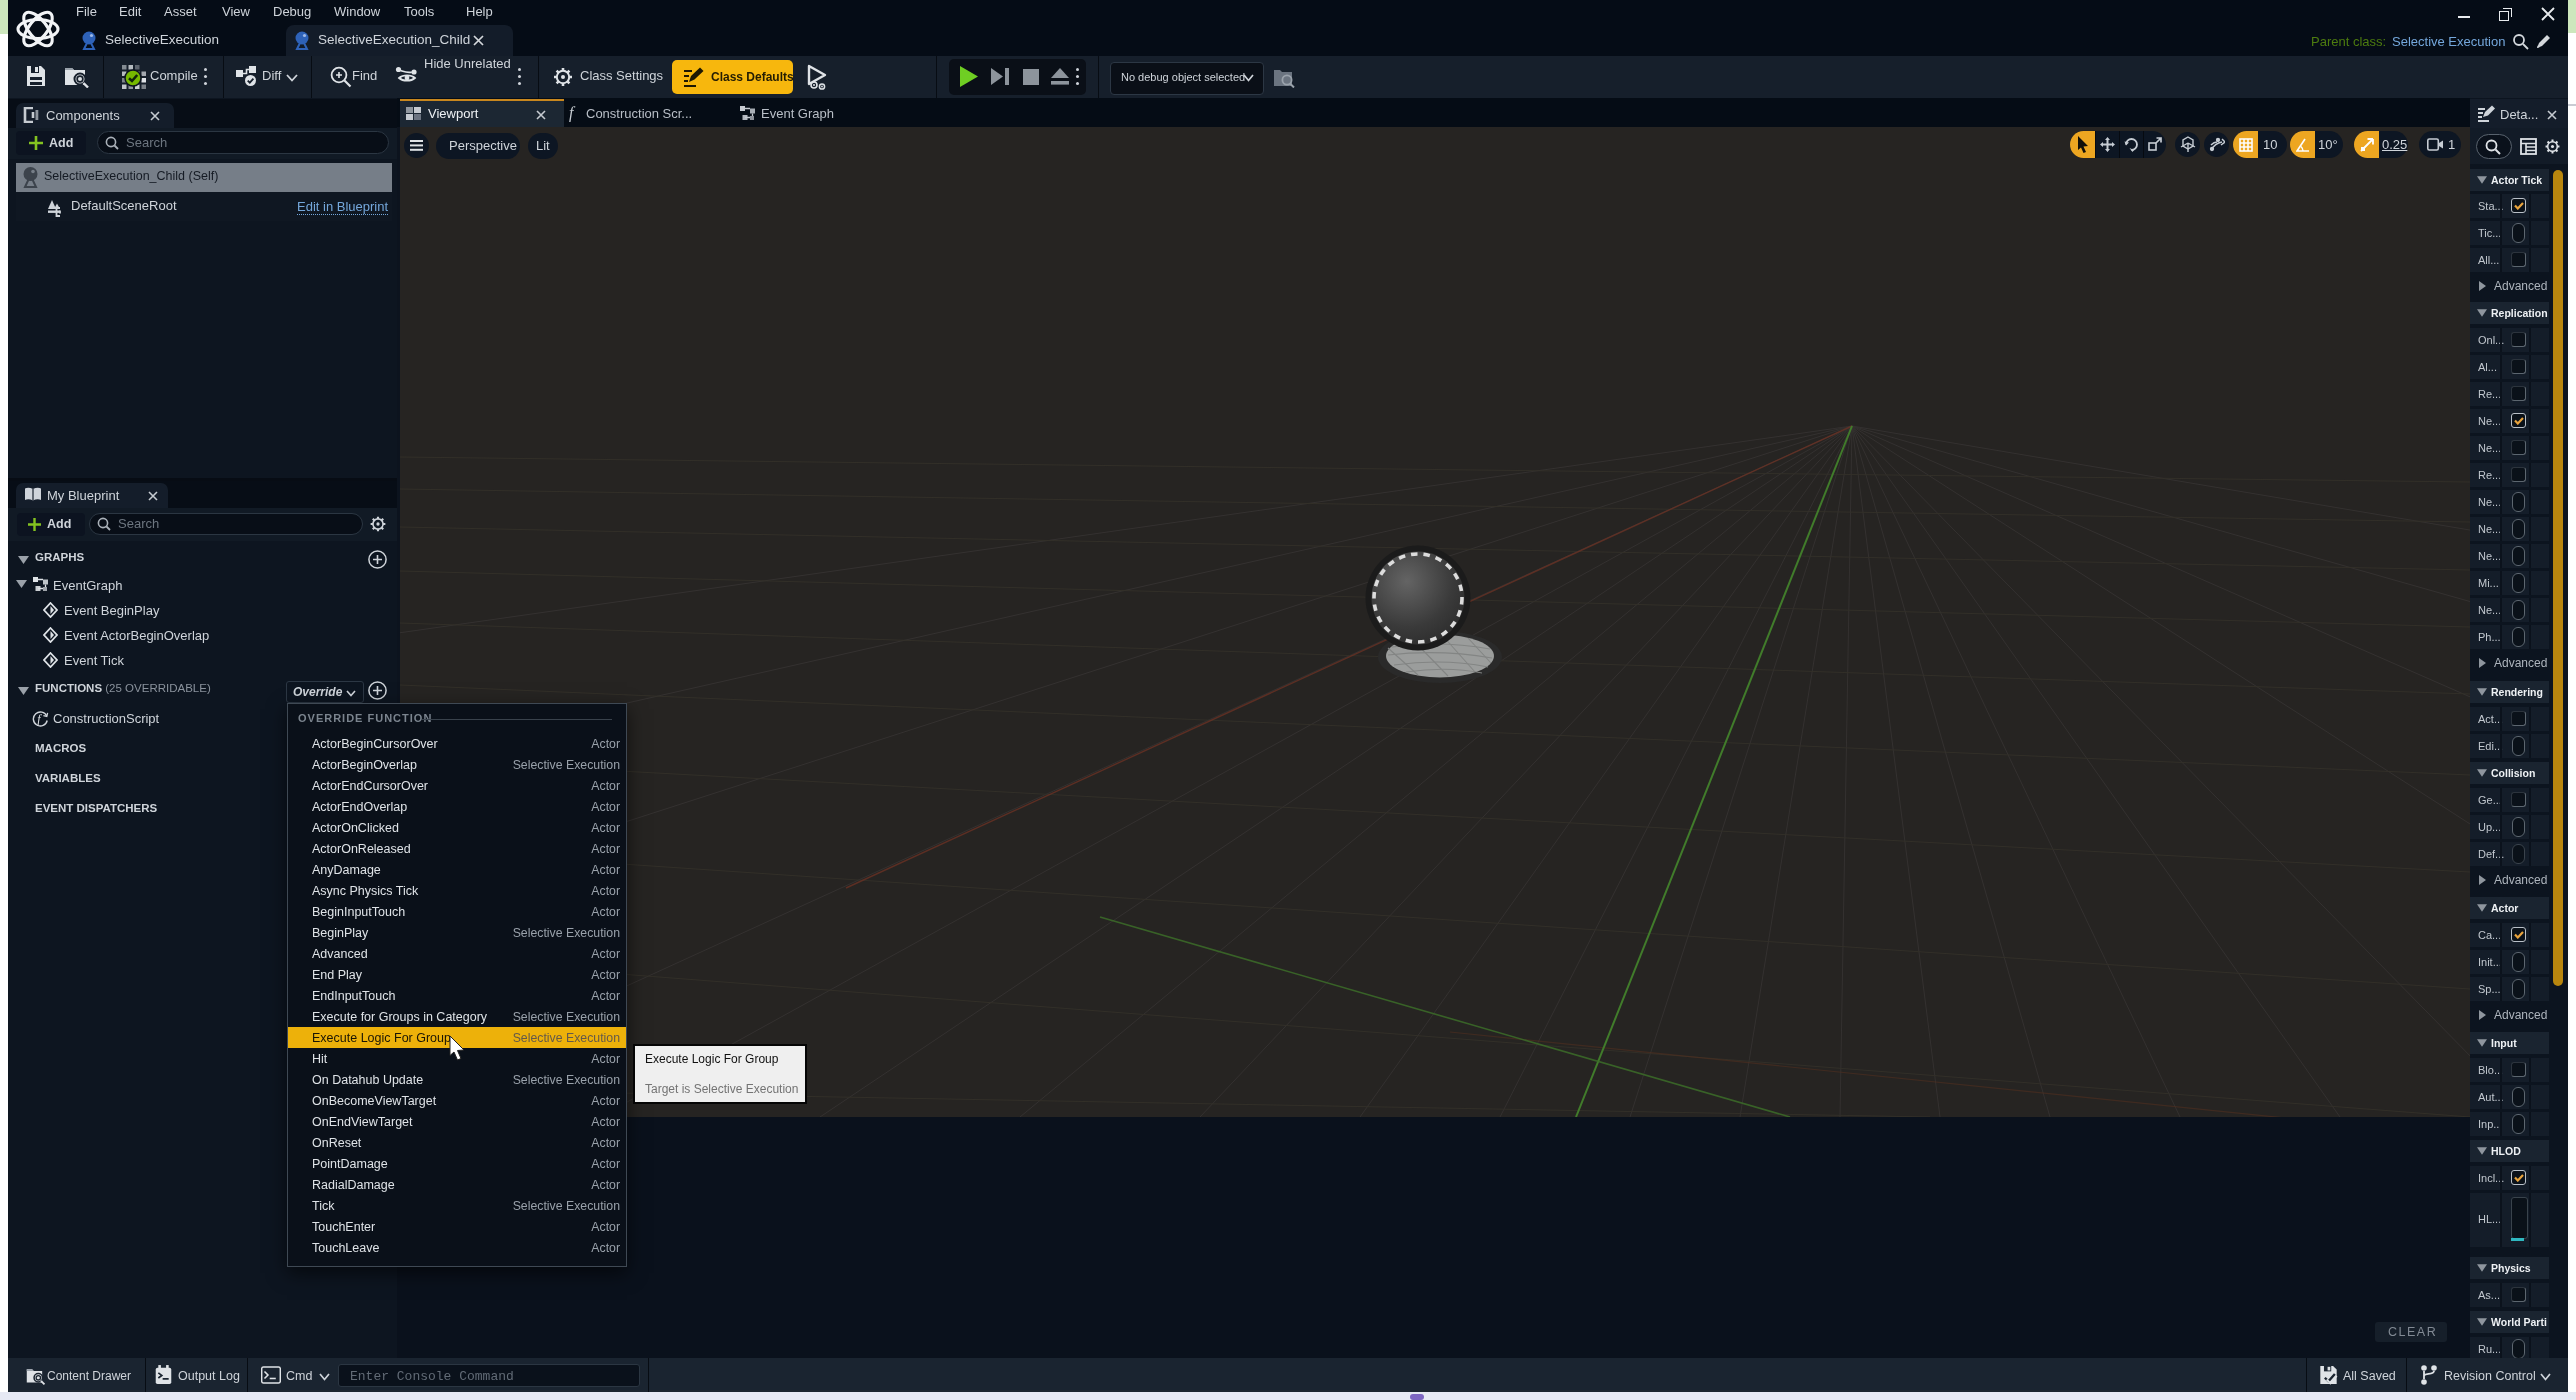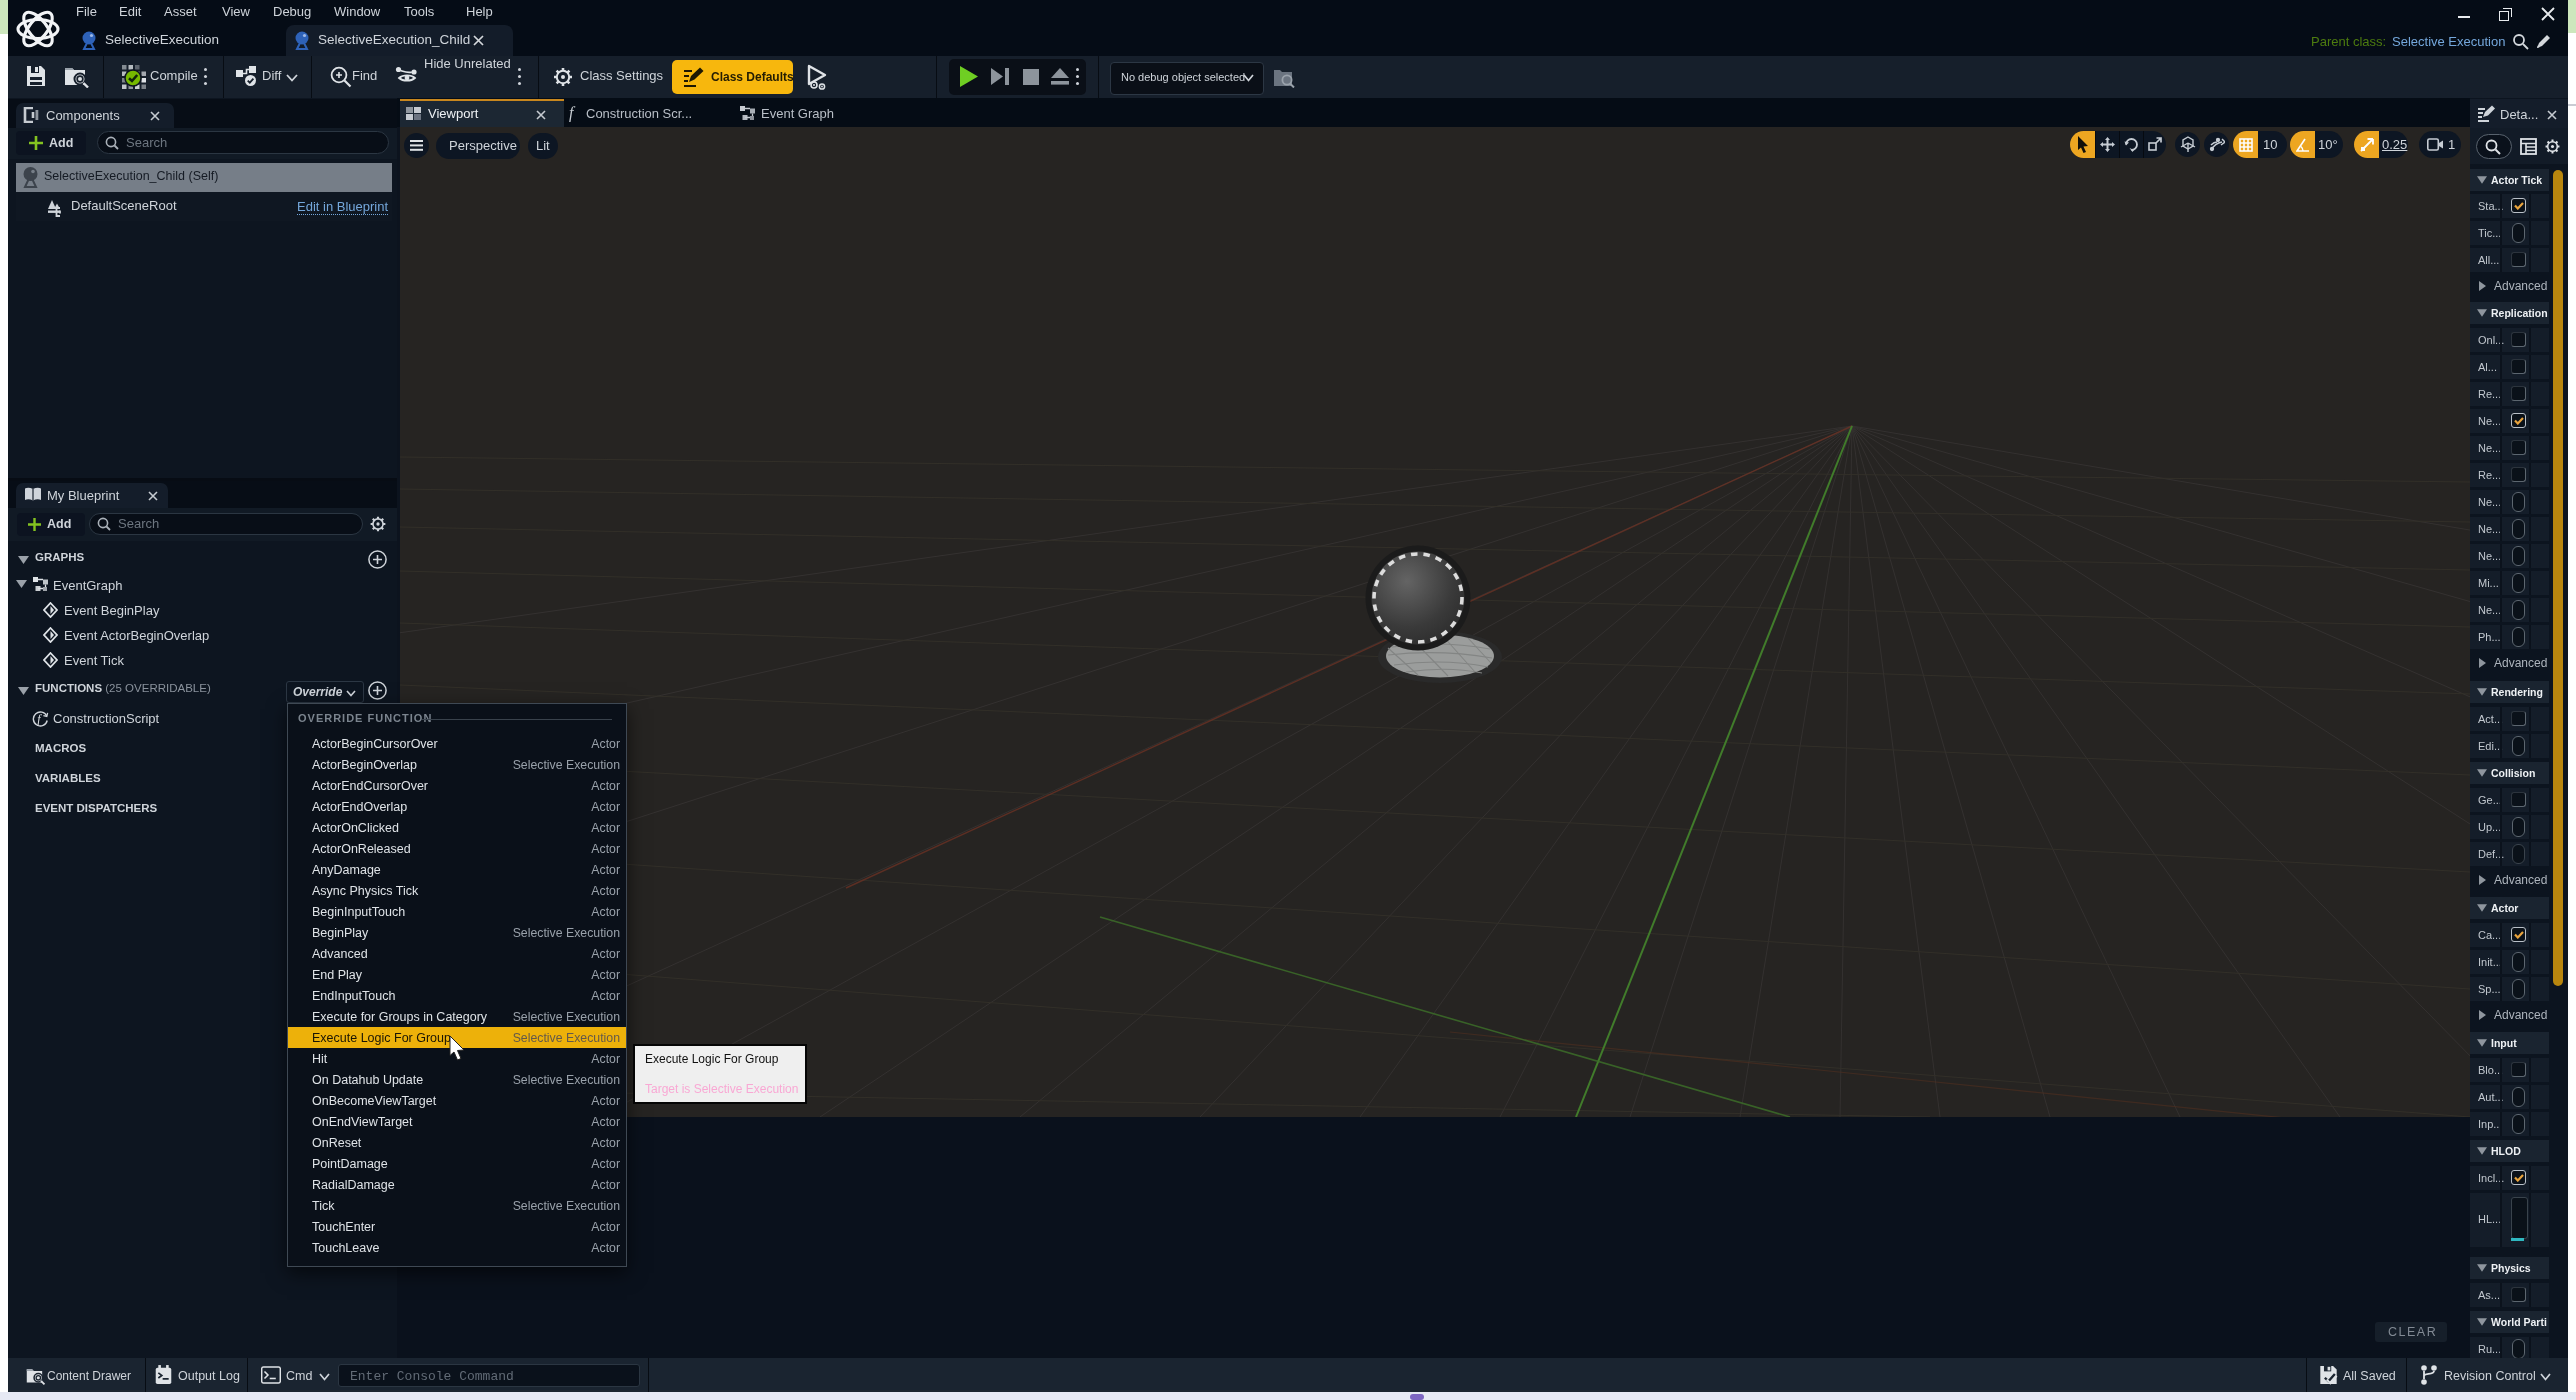--- a/index.html
+++ b/index.html
@@ -961,13 +961,13 @@
   </div>
 <div class="mi" style="top:1237px;">
     <span>TouchLeave</span>
     <span class="mr">Actor</span>
   </div>
 <svg class="abs" style="left:449px;top:1036px;" width="20" height="26" viewBox="0 0 20 26">
     <path d="M1 0 L15 14 L8.5 14.5 L12 22.5 L8.5 24 L5 16 L1 19.5 Z" fill="#ffffff" stroke="#222" stroke-width="1"></path>
   </svg>
 <div class="abs" style="left:633px;top:1044px;width:174px;height:60px;background:#efefef;border:2px solid #050505;box-sizing:border-box;"></div>
 <div class="abs" style="left:645px;top:1052px;font-size:12px;color:#111;white-space:nowrap;">Execute Logic For Group</div>
-<div class="abs" style="left:645px;top:1082px;font-size:12px;color:#f9a8d4;white-space:nowrap;">Target is Selective Execution</div>
+<div class="abs" style="left:645px;top:1082px;font-size:12px;color:#737373;white-space:nowrap;">Target is Selective Execution</div>
 
 </body></html>

